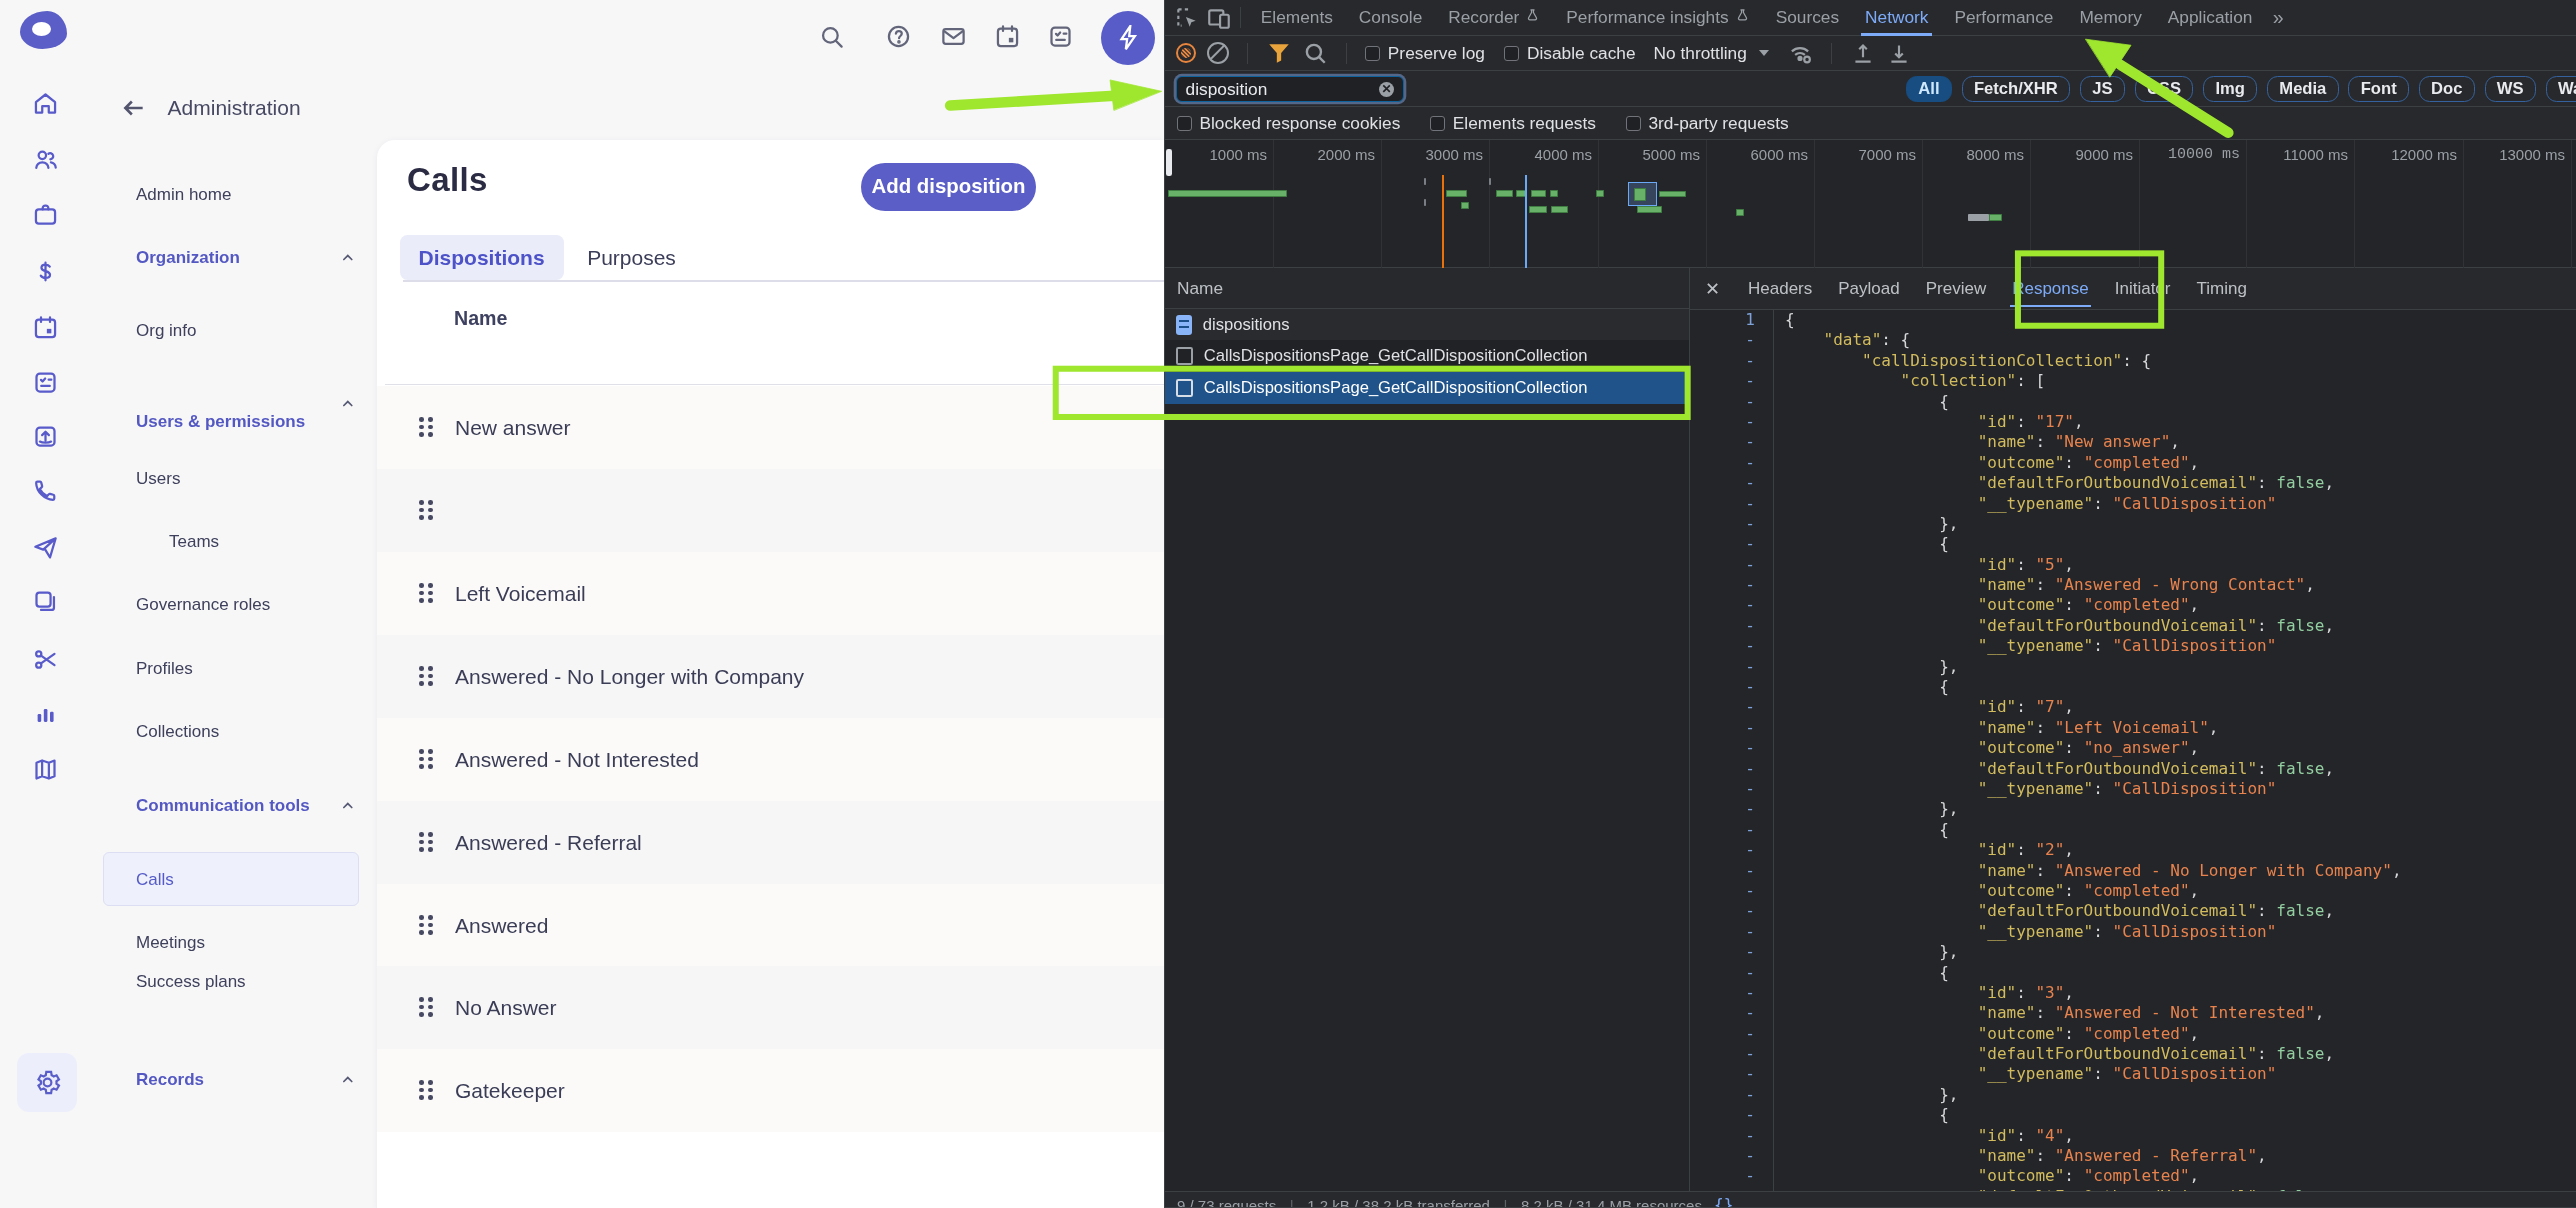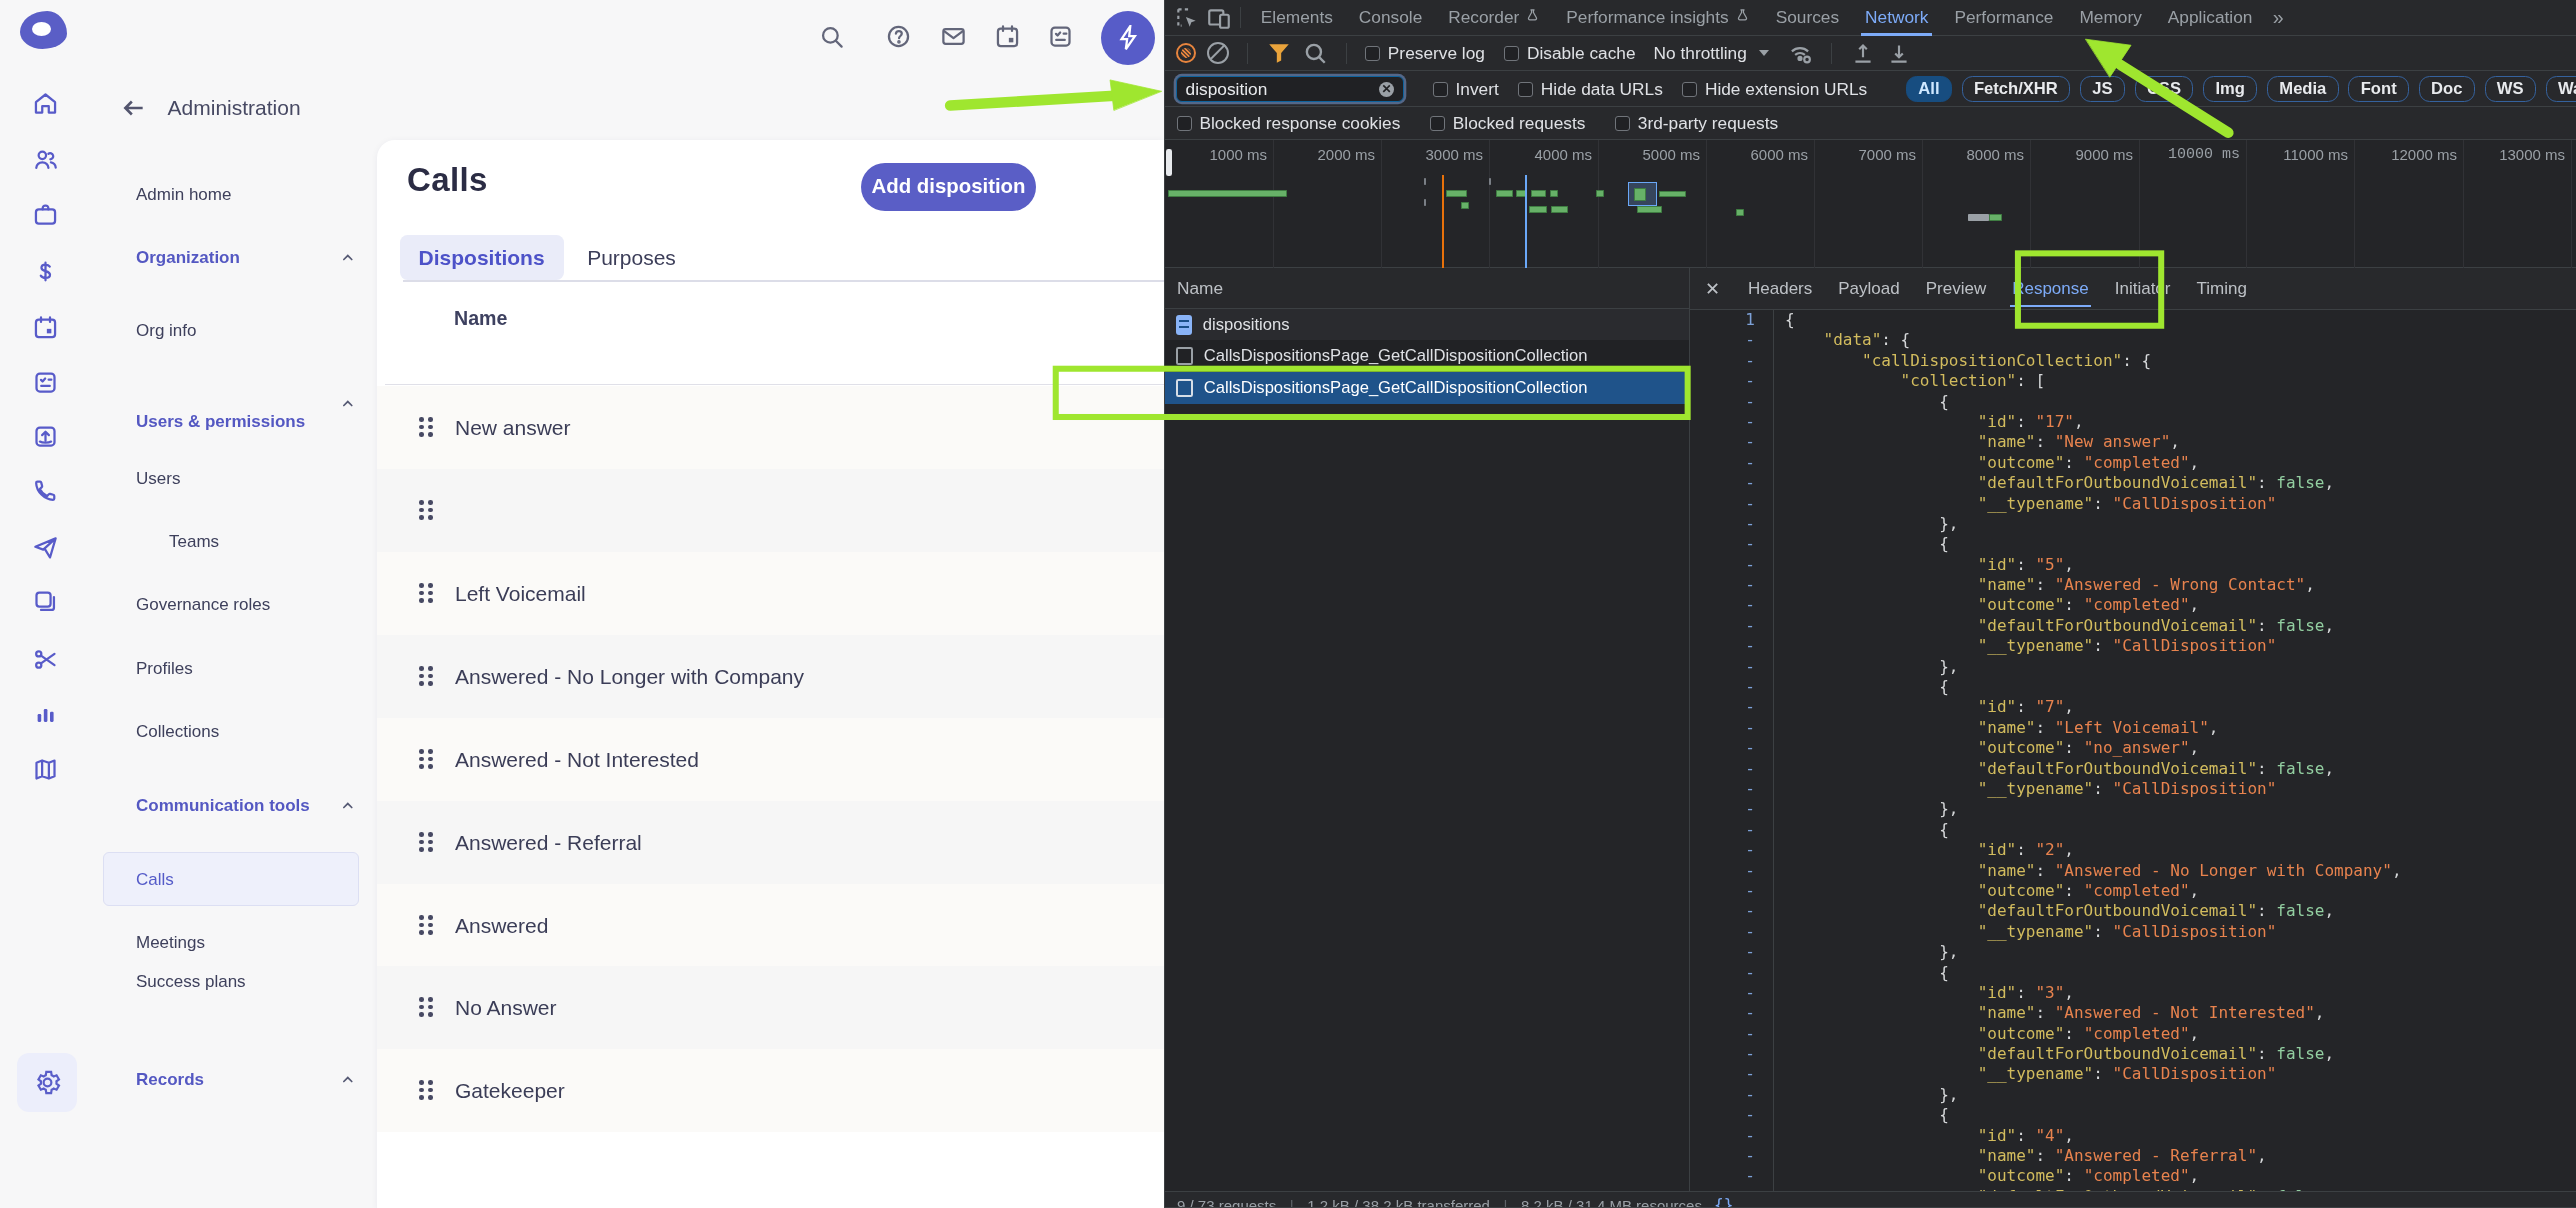--- a/index.html
+++ b/index.html
@@ -499,34 +499,20 @@
         <div class="dt-tab">
           <span>Application</span>
         </div>
       </div>
     <div id="dt-more">»</div>
   </div>
 
   <div class="dt-row" id="dt-filter1">
     <input id="flt-input" value="disposition" style="">
     <div id="flt-clear">✕</div>
-    <div id="flt-cbs">
-        <label class="cb-lab">
-          <span class="cb"></span>
-          <span>Invert</span>
-        </label>
-        <label class="cb-lab">
-          <span class="cb"></span>
-          <span>Hide data URLs</span>
-        </label>
-        <label class="cb-lab">
-          <span class="cb"></span>
-          <span>Hide extension URLs</span>
-        </label>
-      </div>
     <div id="flt-pills">
         <div class="pill active">All</div>
         <div class="pill">Fetch/XHR</div>
         <div class="pill">JS</div>
         <div class="pill">CSS</div>
         <div class="pill">Img</div>
         <div class="pill">Media</div>
         <div class="pill">Font</div>
         <div class="pill">Doc</div>
         <div class="pill">WS</div>
@@ -534,21 +520,21 @@
       </div>
   </div>
 
   <div class="dt-row" id="dt-filter2">
       <label class="cb-lab">
         <span class="cb"></span>
         <span>Blocked response cookies</span>
       </label>
       <label class="cb-lab">
         <span class="cb"></span>
-        <span>Blocked requests</span>
+        <span>Elements requests</span>
       </label>
       <label class="cb-lab">
         <span class="cb"></span>
         <span>3rd-party requests</span>
       </label>
     </div>
 
   <div class="dt-row" id="dt-overview">
     <div id="ruler">
         <div class="ruler-line" style="left: 108px;"></div>

